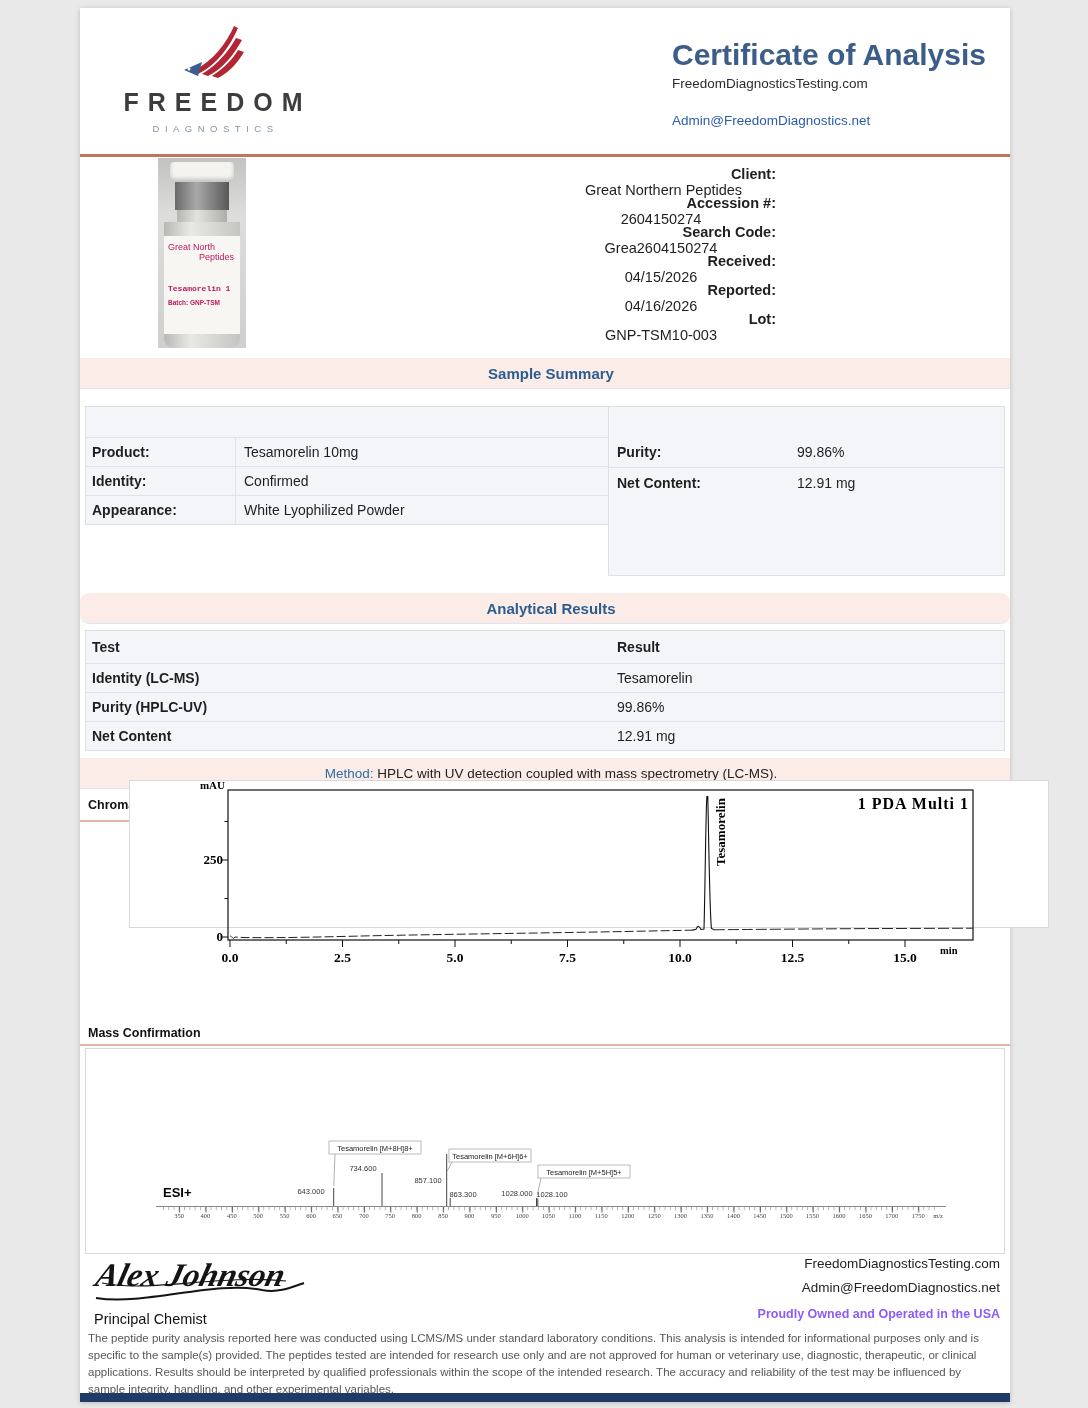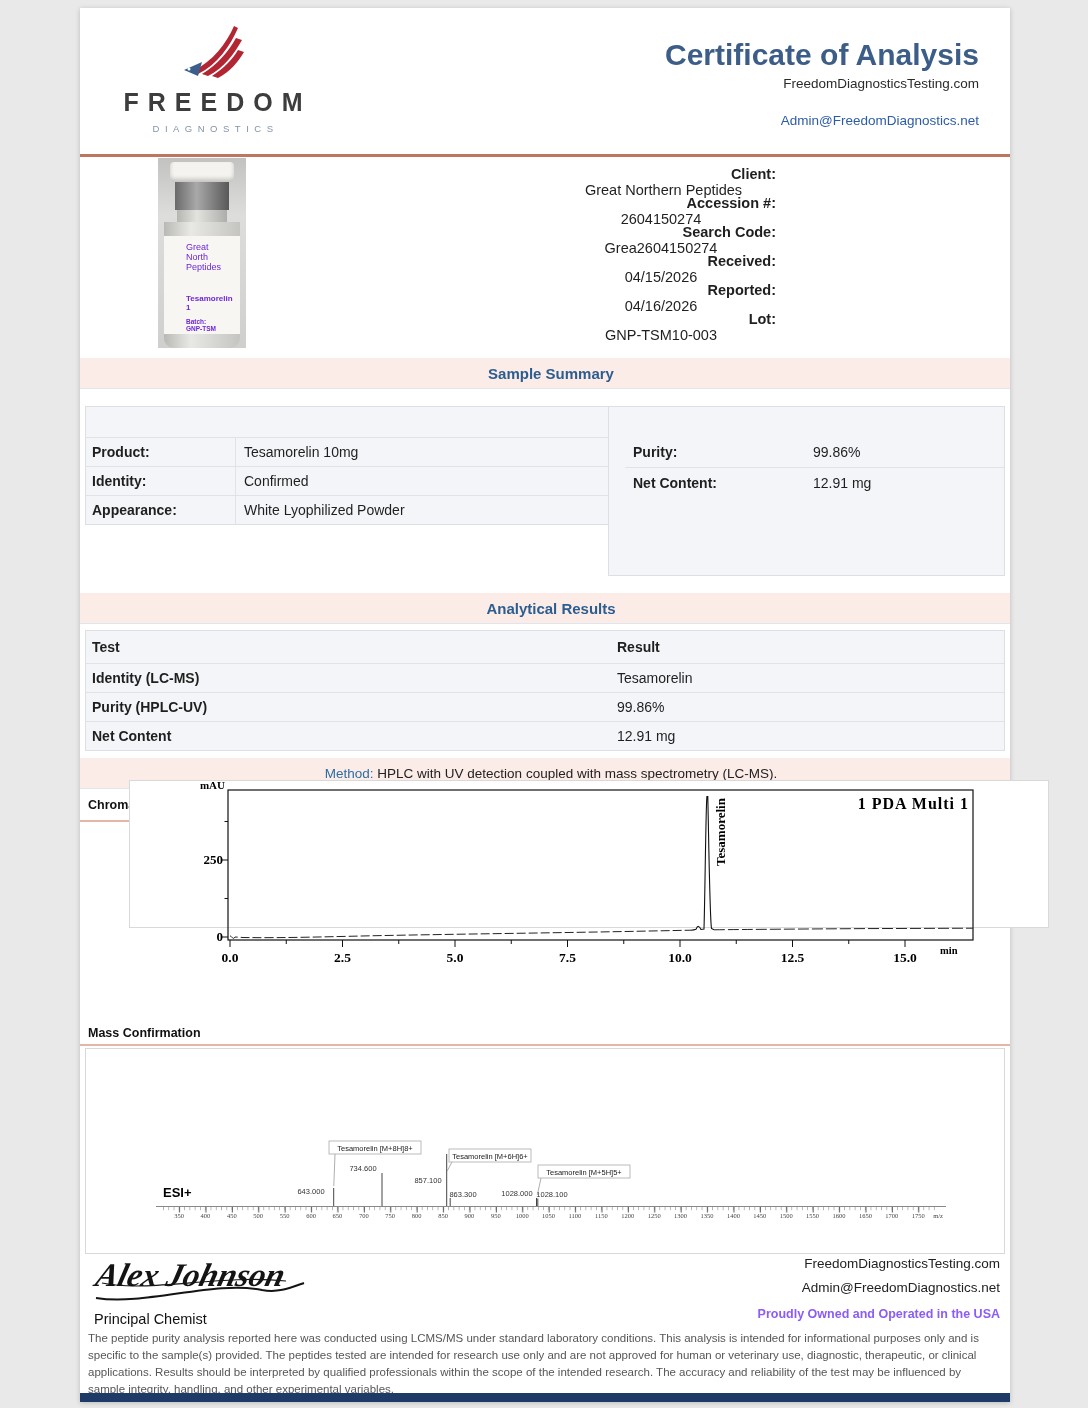--- a/index.html
+++ b/index.html
@@ -4,60 +4,60 @@
 <style>
   html,body{margin:0;padding:0;background:#e9e9e9;}
   .page{position:relative;width:1088px;height:1408px;background:#e9e9e9;overflow:hidden;
         font-family:"Liberation Sans",sans-serif;color:#1f1f1f;}
   .card{position:absolute;left:80px;top:8px;width:930px;height:1394px;background:#ffffff;
         box-shadow:0 1px 5px rgba(0,0,0,.2);}
   
   .logo{position:absolute;left:28px;top:16px;width:210px;text-align:center;}
   .brand{font-size:25px;font-weight:bold;color:#3d3d3d;letter-spacing:9px;margin-top:2px;padding-left:9px;}
   .brand-sub{font-size:9.5px;color:#8494a7;letter-spacing:5.5px;margin-top:6px;padding-left:5px;}
-  .head-right{position:absolute;right:31px;top:30px;text-align:right;}
+  .head-right{position:absolute;right:24px;top:30px;text-align:left;}
   .coa-title{font-size:30px;font-weight:600;color:#3c5d87;}
   .head-site{font-size:13.5px;color:#2b2b2b;margin-top:4px;}
   .head-email{font-size:13.5px;color:#2d5ca6;margin-top:22px;}
   .rule-main{position:absolute;left:0;right:0;top:146px;height:3px;background:#bf7660;}
   
   .vial{position:absolute;left:78px;top:150px;width:88px;height:190px;
         background:linear-gradient(180deg,#c2c2c0,#dddddb 30%,#cfcfcd);overflow:hidden;}
   .vial-cap{width:64px;height:20px;margin:4px auto 0;background:#f4f3f0;border-radius:4px;
             box-shadow:inset 0 -3px 4px rgba(0,0,0,.2);}
   .vial-crimp{width:54px;height:28px;margin:0 auto;
               background:linear-gradient(90deg,#6a6a6a,#a9a9a9 40%,#585858);}
   .vial-neck{width:50px;height:12px;margin:0 auto;background:linear-gradient(90deg,#b5b5b1,#e2e2de 40%,#adadab);}
   .vial-body{width:76px;height:126px;margin:0 auto;border-radius:0 0 10px 10px;
              background:linear-gradient(90deg,#b8b8b4,#e8e8e4 35%,#c4c4c0);overflow:hidden;}
-  .vial-label{margin-top:14px;background:#f7f6f3;height:92px;padding:6px 22px 0;color:#6d28d9;}
+  .vial-label{margin-top:14px;background:#f7f6f3;height:92px;padding:6px 4px 0;color:#be185d;}
   .vl1{font-size:9px;}
   .vl2{font-size:9px;text-align:right;padding-right:2px;}
-  .vl3{font-size:8px;font-weight:bold;margin-top:22px;}
+  .vl3{font-size:8px;font-weight:bold;margin-top:22px;font-family:Liberation Mono, monospace;}
   .vl4{font-size:6.5px;font-weight:bold;margin-top:6px;}
   
   .client-block{position:absolute;left:300px;top:158px;width:562px;}
   .client-row{display:flex;height:29px;align-items:center;flex-direction:column;}
   .client-label{width:230px;text-align:right;font-weight:bold;font-size:14.5px;}
   .client-value{flex:1;text-align:center;font-size:14.5px;}
   .client-value.first{text-align:left;padding-left:5px;}
   
   .band{position:absolute;left:0;right:0;height:30px;background:#fcece7;border-bottom:1px solid #dfe6ef;
         display:flex;align-items:center;justify-content:center;font-weight:bold;font-size:15px;color:#2c5d90;padding-left:12px;}
   .band.method{font-weight:normal;font-size:13.5px;color:#222;}
   .band.method b{color:#2d6da3;font-weight:normal;}
   
   .sum-left{position:absolute;left:5px;top:398px;width:523px;background:#f3f5f8;border:1px solid #dcdfe4;}
   .sum-left .spacer{height:30px;}
   .sum-row{display:flex;height:28px;align-items:center;border-top:1px solid #dfe2e7;font-size:14px;}
   .sum-row .sl{width:150px;padding-left:6px;font-weight:bold;box-sizing:border-box;border-right:1px solid #dfe2e7;height:100%;display:flex;align-items:center;}
   .sum-row .sv{flex:1;padding-left:8px;}
   .sum-right{position:absolute;left:528px;top:398px;width:397px;height:170px;background:#f3f5f8;border:1px solid #dcdfe4;box-sizing:border-box;}
   .sum-right .spacer{height:30px;}
-  .sumr-row{display:flex;height:30px;align-items:center;font-size:14px;margin-left:16px;}
+  .sumr-row{display:flex;height:30px;align-items:center;font-size:14px;}
   .sumr-row.b1{border-bottom:1px solid #dfe2e7;}
   .sumr-row .sl{width:165px;padding-left:8px;font-weight:bold;}
   .sumr-row .sv{flex:1;padding-left:15px;}
   
   .ana-table{position:absolute;left:5px;top:622px;width:920px;background:#f3f5f8;border:1px solid #dcdfe4;box-sizing:border-box;}
   .ana-row{display:flex;height:28px;align-items:center;font-size:14px;border-top:1px solid #dfe2e7;}
   .ana-row.hdr{height:32px;font-weight:bold;border-top:none;}
   .ana-row .c1{width:525px;padding-left:6px;}
   .ana-row.hdr .c1,.ana-row .c1.bold{font-weight:bold;}
   .ana-row .c2{flex:1;}
@@ -164,21 +164,21 @@
       <div class="sumr-row b1">
         <div class="sl">Purity:</div>
         <div class="sv">99.86%</div>
       </div>
       <div class="sumr-row">
         <div class="sl">Net Content:</div>
         <div class="sv">12.91 mg</div>
       </div>
     </div>
 
-    <div class="band" style="top:585px;">
+    <div class="band" style="top:585px;border-radius:9px;">
       <span>Analytical Results</span>
     </div>
     <div class="ana-table">
       <div class="ana-row hdr">
         <div class="c1">Test</div>
         <div class="c2">Result</div>
       </div>
       <div class="ana-row">
         <div class="c1 bold">Identity (LC-MS)</div>
         <div class="c2">Tesamorelin</div>

